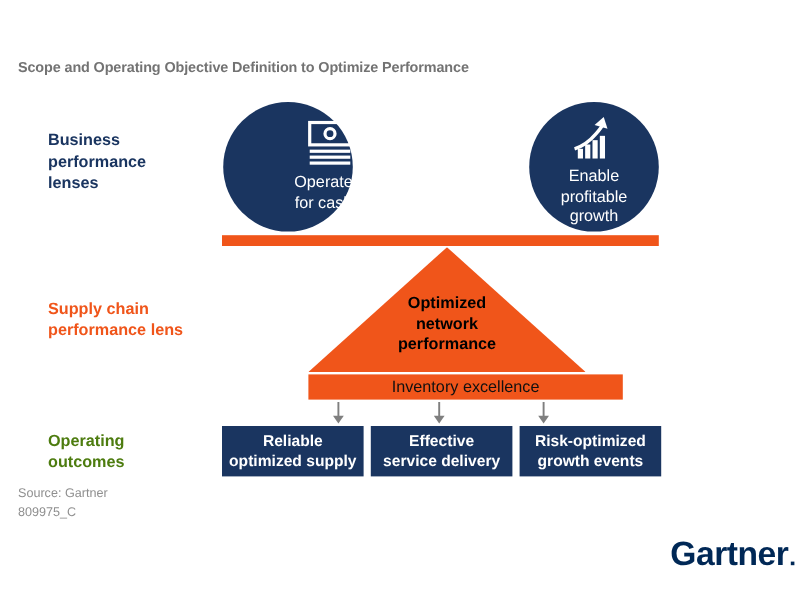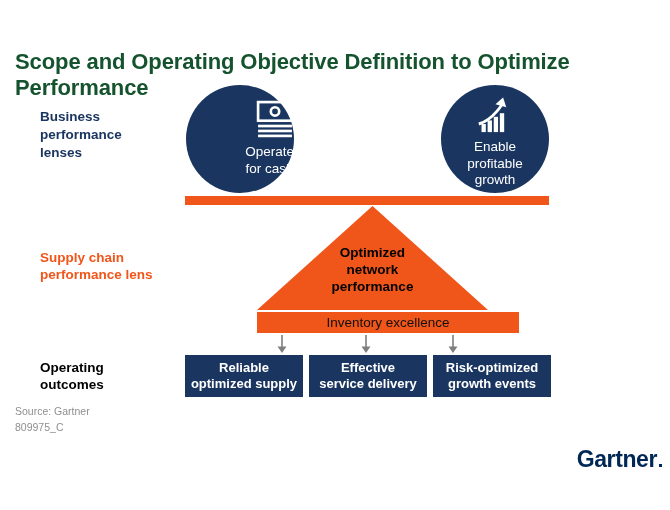--- a/index.html
+++ b/index.html
@@ -2,28 +2,28 @@
 <html><head>
 <meta charset="utf-8">
 <style>
   html,body{margin:0;padding:0;background:#fff;}
   .canvas{
     position:relative;width:670px;height:510px;background:#ffffff;
     font-family:"Liberation Sans",sans-serif;overflow:hidden;
   }
   .title{
     position:absolute;left:15px;top:49px;margin:0;
-    font-size:22px;font-weight:700;color:#14532d;letter-spacing:-0.1px;
+    font-size:12px;font-weight:700;color:#737373;letter-spacing:-0.1px;
   }
   
   .side-label{position:absolute;left:40px;text-align:left;font-weight:700;line-height:17px;font-size:13.5px;}
   .side-label div{white-space:nowrap;}
   .lbl-business{top:108px;width:135px;color:#1a3560;line-height:18px;}
   .lbl-supply{top:249px;width:137px;color:#f0551a;}
-  .lbl-operating{top:359px;width:135px;color:#000000;}
+  .lbl-operating{top:359px;width:135px;color:#4d7c0f;}
   
   .circle{
     position:absolute;width:108px;height:108px;border-radius:50%;
     background:#1a3560;color:#fff;display:flex;flex-direction:column;
     align-items:center;box-sizing:border-box;
   }
   .circle-cash{left:186px;top:85px;padding-top:15px;align-items:flex-end;}
   .circle-growth{left:441px;top:85px;padding-top:12px;}
   .circle .icon{flex:none;}
   .circle-text{margin-top:6px;text-align:center;font-size:13.5px;line-height:16.5px;font-weight:400;}
@@ -47,21 +47,21 @@
   
   .outcome{
     position:absolute;top:355px;width:118px;height:42px;background:#1a3560;color:#fff;
     display:flex;flex-direction:column;align-items:center;justify-content:center;
     font-size:13px;font-weight:700;line-height:16px;text-align:center;
   }
   .outcome-1{left:185px;} .outcome-2{left:309px;} .outcome-3{left:433px;}
   
   .source{position:absolute;left:15px;top:403px;font-size:10.5px;color:#8f8f8f;line-height:16px;}
   .logo{
-    position:absolute;right:8px;top:446px;font-size:23px;font-weight:700;
+    position:absolute;right:8px;top:446px;font-size:28px;font-weight:700;
     color:#002856;letter-spacing:-0.4px;display:flex;align-items:baseline;
   }
   .logo-dot{width:3px;height:3px;background:#002856;margin-left:2px;margin-bottom:2px;}
 </style>
 </head>
 <body>
 
 <div class="canvas">
 
   <h1 class="title">Scope and Operating Objective Definition to Optimize Performance</h1>

